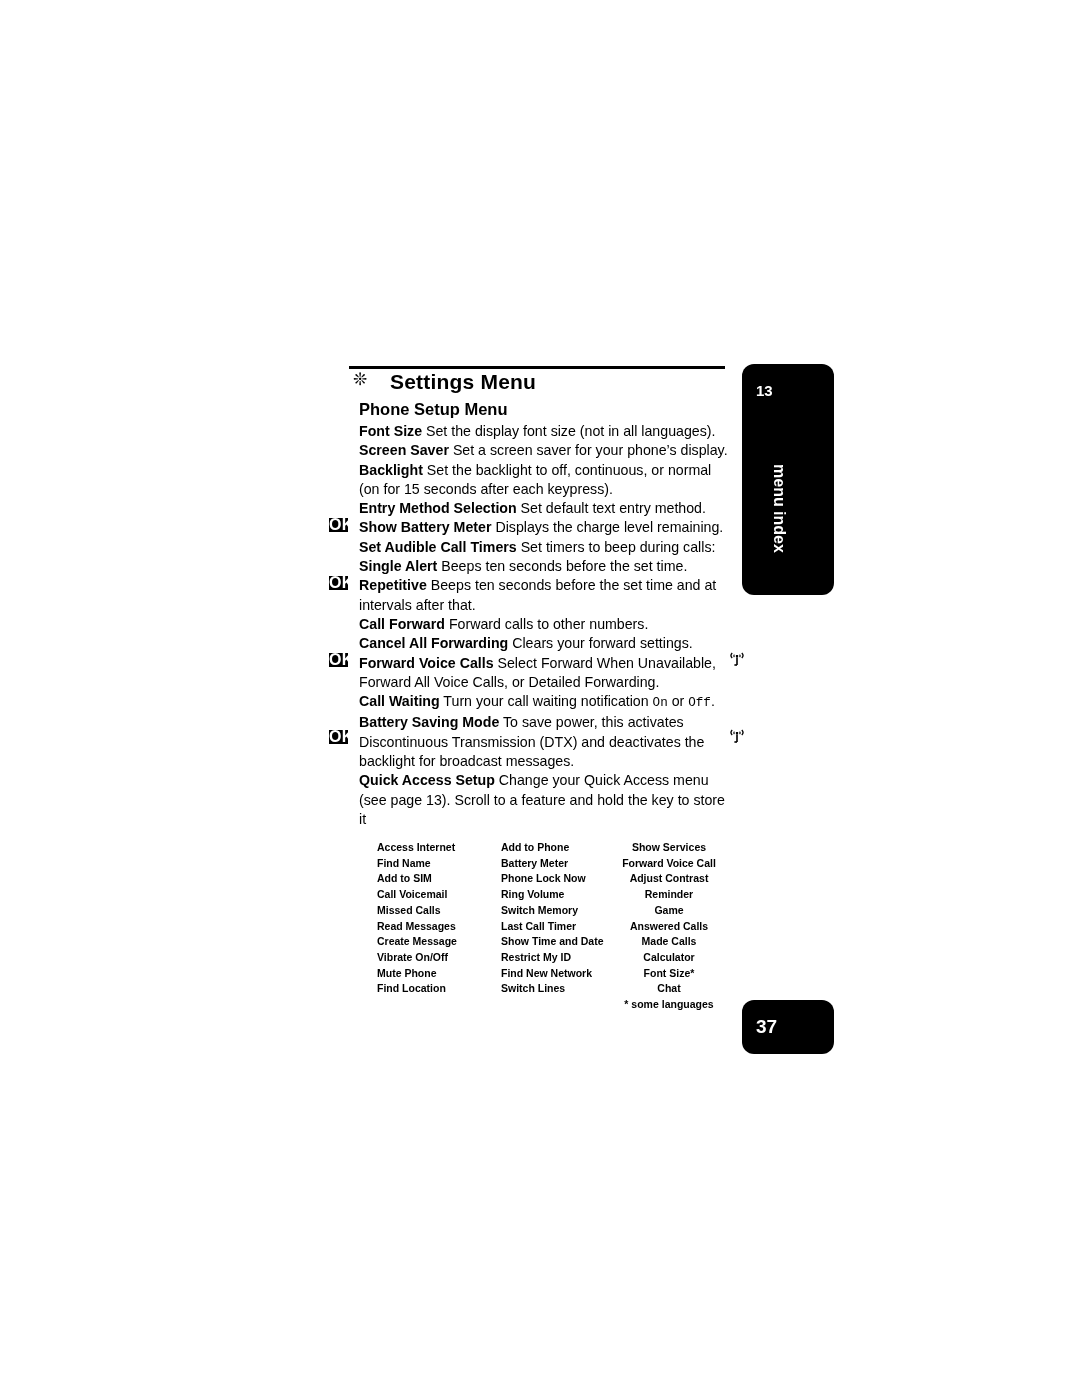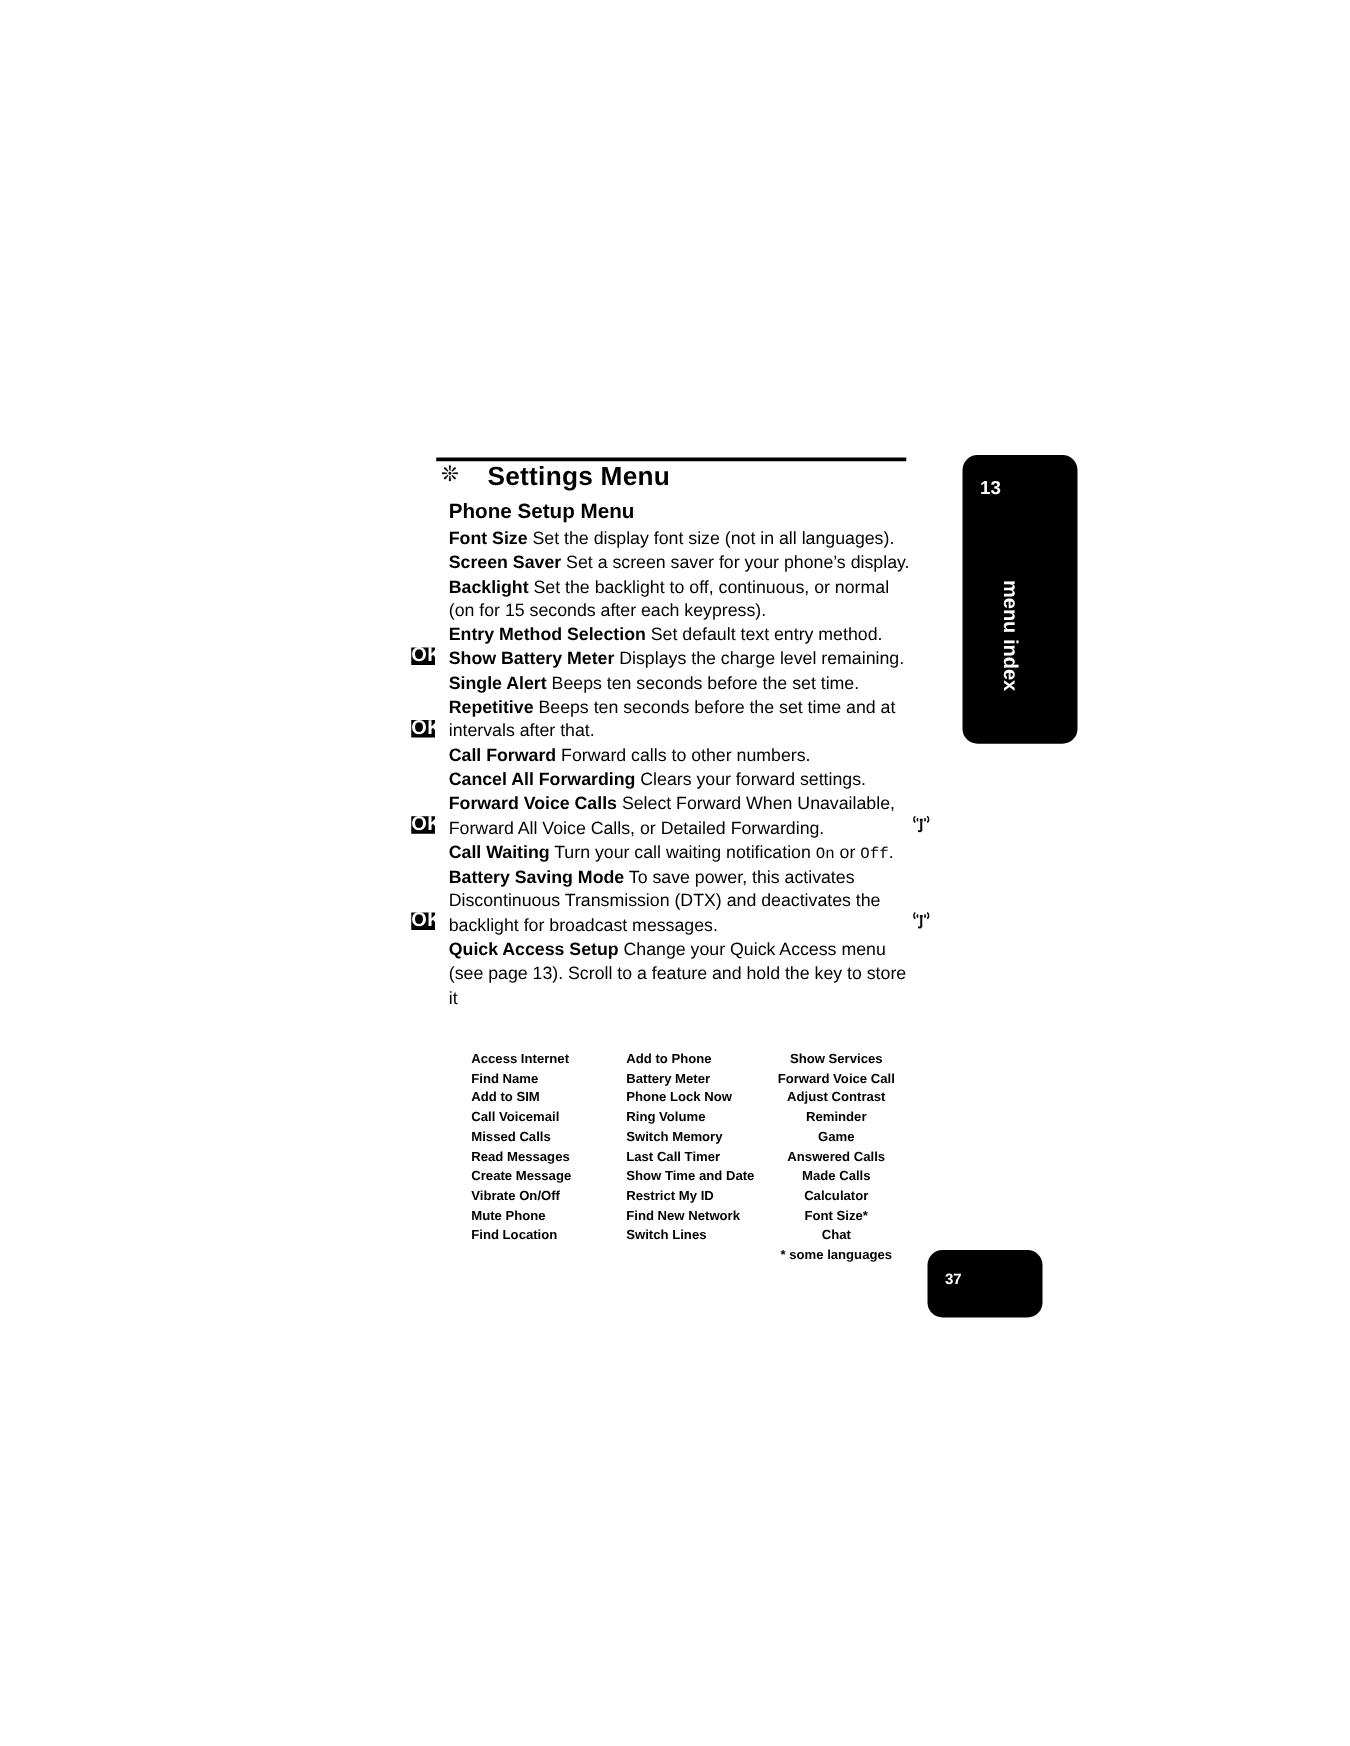--- a/index.html
+++ b/index.html
@@ -137,21 +137,20 @@
   #thumb-tab {
     position: absolute;
     left: 742px;
     top: 364px;
     width: 92px;
     height: 231px;
     background: #000;
     border-radius: 12px 0 0 12px;
     border-top-right-radius: 12px;
     border-bottom-right-radius: 12px;
-    margin-left: 28px;
   }
   #thumb-tab .tab-num {
     position: absolute;
     left: 14px;
     top: 18px;
     color: #fff;
     font-size: 15px;
     font-weight: bold;
   }
   #thumb-tab .tab-label {
@@ -174,21 +173,21 @@
     width: 92px;
     height: 54px;
     background: #000;
     border-radius: 12px;
   }
   #page-num span {
     position: absolute;
     left: 14px;
     top: 16px;
     color: #fff;
-    font-size: 12px;
+    font-size: 19px;
     font-weight: bold;
   }
 </style>
 </head>
 <body>
 
 <div id="page">
 
   <div class="head-rule"></div>
   <div class="chapter-icon">❊</div>
@@ -202,20 +201,21 @@
     <p class="ind1"><b>Screen Saver</b> <span>Set a screen saver for your phone’s display.</span></p>
 
 
     <p class="ind1"><b>Backlight</b> <span>Set the backlight to off, continuous, or normal (on for 15 seconds after each keypress).</span></p>
 
 
     <p class="ind1"><b>Entry Method Selection</b> <span>Set default text entry method.</span></p>
 
     <p class="ind1"><b>Show Battery Meter</b> <span>Displays the charge level remaining.</span></p>
 
+    <p class="ind1"><b>Set Audible Call Timers</b> <span>Set timers to beep during calls:</span></p>
 
     <p class="ind2"><b>Single Alert</b> <span>Beeps ten seconds before the set time.</span></p>
 
     <p class="ind2"><b>Repetitive</b> <span>Beeps ten seconds before the set time and at intervals after that.</span></p>
 
     <p class="ind1"><b>Call Forward</b> <span>Forward calls to other numbers.</span></p>
 
     <p class="ind2"><b>Cancel All Forwarding</b> <span>Clears your forward settings.</span></p>
 
     <p class="ind2"><b>Forward Voice Calls</b> <span>Select Forward When Unavailable, Forward All Voice Calls, or Detailed Forwarding.</span></p>

